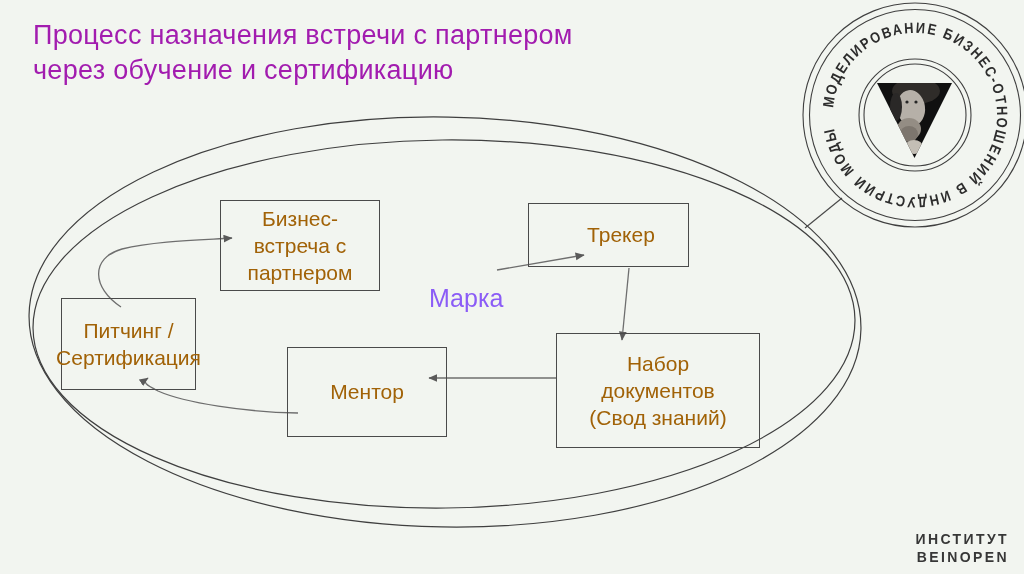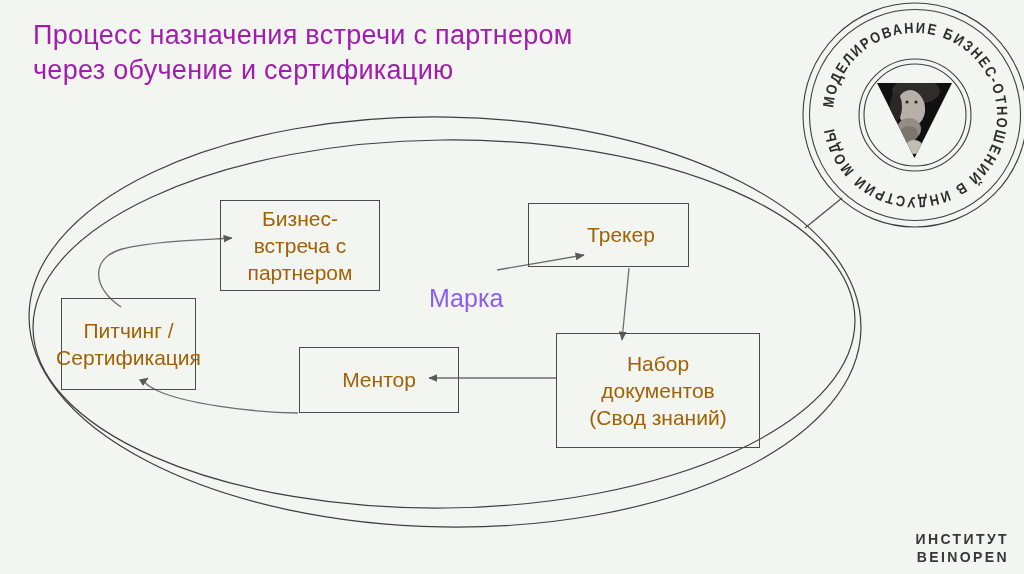--- a/index.html
+++ b/index.html
@@ -22,21 +22,21 @@
   .node{
     position:absolute;box-sizing:border-box;
     border:1px solid #4a4a4a;background:transparent;
     display:flex;align-items:center;justify-content:center;
     text-align:center;font-size:21px;line-height:1.3;color:#a16207;
     white-space:pre-line;
   }
   .n-business{left:220px;top:200px;width:160px;height:91px;}
   .n-tracker{left:528px;top:203px;width:161px;height:64px;padding-left:25px;}
   .n-pitching{left:61px;top:298px;width:135px;height:92px;}
-  .n-mentor{left:299px;top:347px;width:160px;height:66px;}
+  .n-mentor{left:287px;top:347px;width:160px;height:90px;}
   .n-docs{left:556px;top:333px;width:204px;height:115px;}
 
   .label-marka{
     position:absolute;left:429px;top:268px;
     font-size:25px;color:#8b5cf6;margin-top:16px;
   }
 
   .badge{position:absolute;left:795px;top:-5px;width:240px;height:240px;}
 
   .footer-logo{

